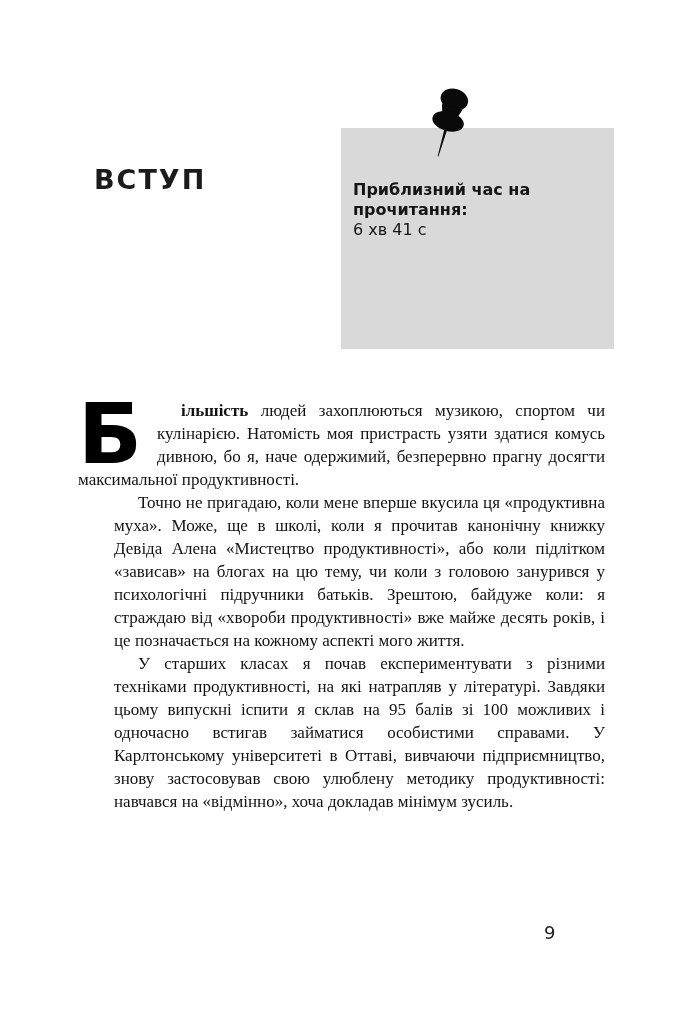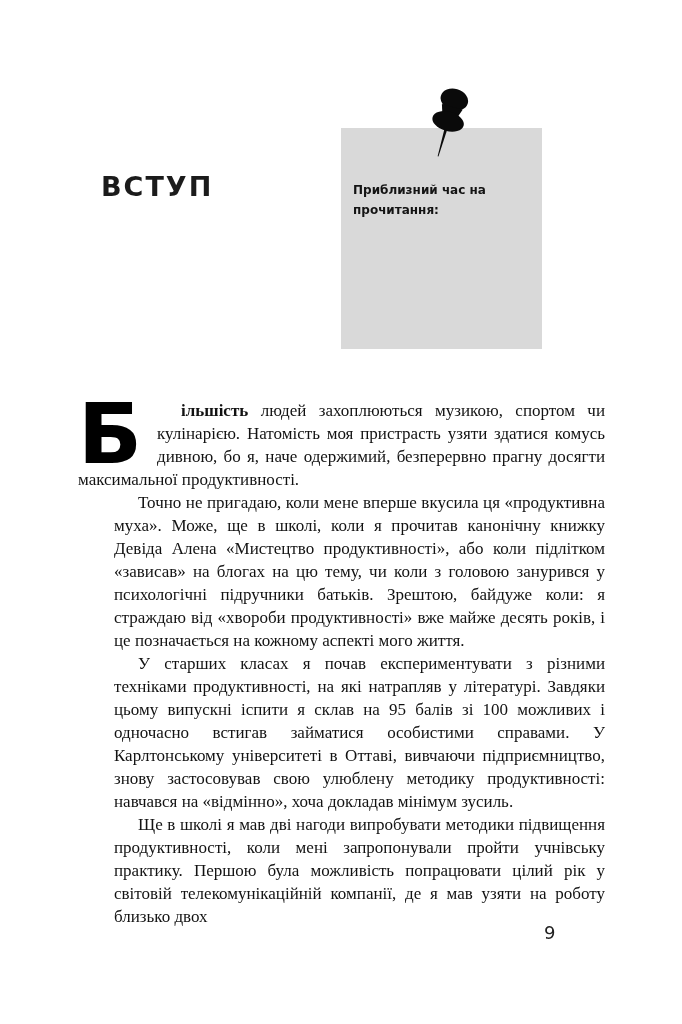--- a/index.html
+++ b/index.html
@@ -13,38 +13,38 @@
     height: 1024px;
     background: #ffffff;
     overflow: hidden;
     font-family: "Liberation Serif", serif;
     color: #121212;
   }
   .chapter-heading {
     position: absolute;
     left: 94px;
     top: 164px;
-    margin: 7px;
+    margin: 0;
     font-family: "DejaVu Sans", sans-serif;
     font-size: 27px;
     font-weight: 700;
     letter-spacing: 2px;
     color: #1b1b1b;
   }
   .note-card {
     position: absolute;
     left: 341px;
     top: 128px;
-    width: 201px;
+    width: 273px;
     height: 221px;
     background: #d9d9d9;
     box-sizing: border-box;
     padding: 52px 12px 0 12px;
     font-family: "DejaVu Sans", sans-serif;
-    font-size: 12px;
+    font-size: 16px;
     line-height: 20px;
     color: #141414;
   }
   .note-label { font-weight: 700; }
   .note-value { font-weight: 400; }
   .pushpin {
     position: absolute;
     left: 416px;
     top: 86px;
     z-index: 2;
@@ -91,26 +91,26 @@
     <g transform="rotate(16 30 30)" fill="#0a0a0a">
       <ellipse cx="30" cy="12" rx="13" ry="10"></ellipse>
       <path d="M20 19 L40 19 L36 31 L24 31 Z"></path>
       <ellipse cx="30" cy="33" rx="15" ry="9"></ellipse>
       <path d="M28.7 41 L31.3 41 L30.4 67 L29.6 67 Z"></path>
     </g>
   </svg>
 
   <div class="note-card">
     <div class="note-label">Приблизний час на прочитання:</div>
+    <div class="note-value">6 хв 41 с</div>
   </div>
 
   <div class="body-text">
     <p>
       <span class="drop-cap">Б</span><span class="lead-bold">ільшість</span><span> людей захоплюються музикою, спортом чи кулінарією. Натомість моя пристрасть узяти здатися комусь дивною, бо я, наче одержимий, безперервно прагну досягти максимальної продуктивності.</span>
     </p>
     <p class="indent">Точно не пригадаю, коли мене вперше вкусила ця «продуктивна муха». Може, ще в школі, коли я прочитав канонічну книжку Девіда Алена «Мистецтво продуктивності», або коли підлітком «зависав» на блогах на цю тему, чи коли з головою занурився у психологічні підручники батьків. Зрештою, байдуже коли: я страждаю від «хвороби продуктивності» вже майже десять років, і це позначається на кожному аспекті мого життя.</p>
     <p class="indent">У старших класах я почав експериментувати з різними техніками продуктивності, на які натрапляв у літературі. Завдяки цьому випускні іспити я склав на 95 балів зі 100 можливих і одночасно встигав займатися особистими справами. У Карлтонському університеті в Оттаві, вивчаючи підприємництво, знову застосовував свою улюблену методику продуктивності: навчався на «відмінно», хоча докладав мінімум зусиль.</p>
-    <p class="indent">Ще в школі я мав дві нагоди випробувати методики підвищення продуктивності, коли мені запропонували пройти учнівську практику. Першою була можливість попрацювати цілий рік у світовій телекомунікаційній компанії, де я мав узяти на роботу близько двох</p>
   </div>
 
   <div class="page-number">9</div>
 
 </div>
 
 </body></html>

